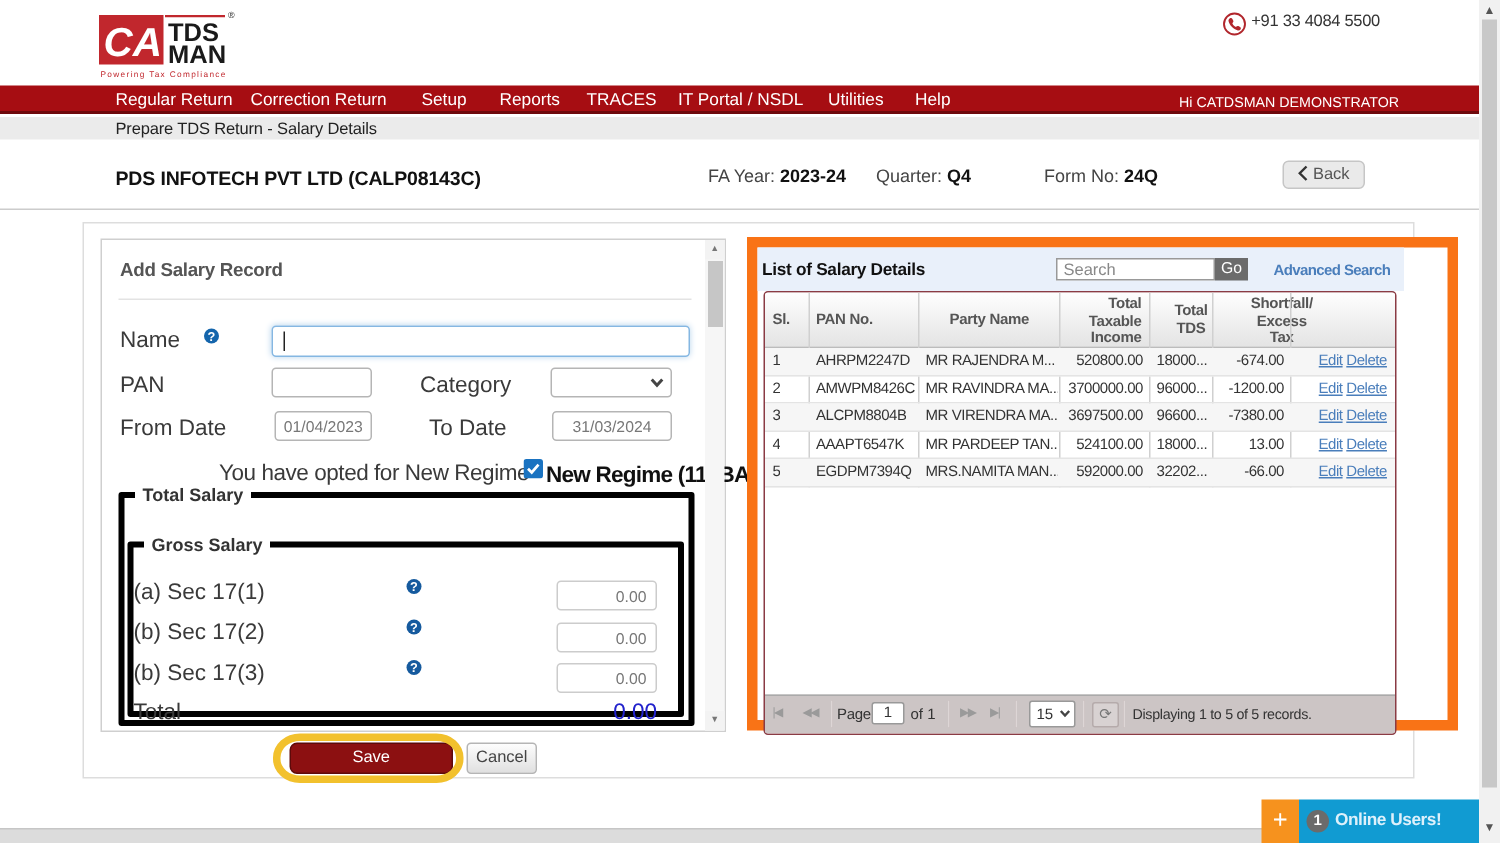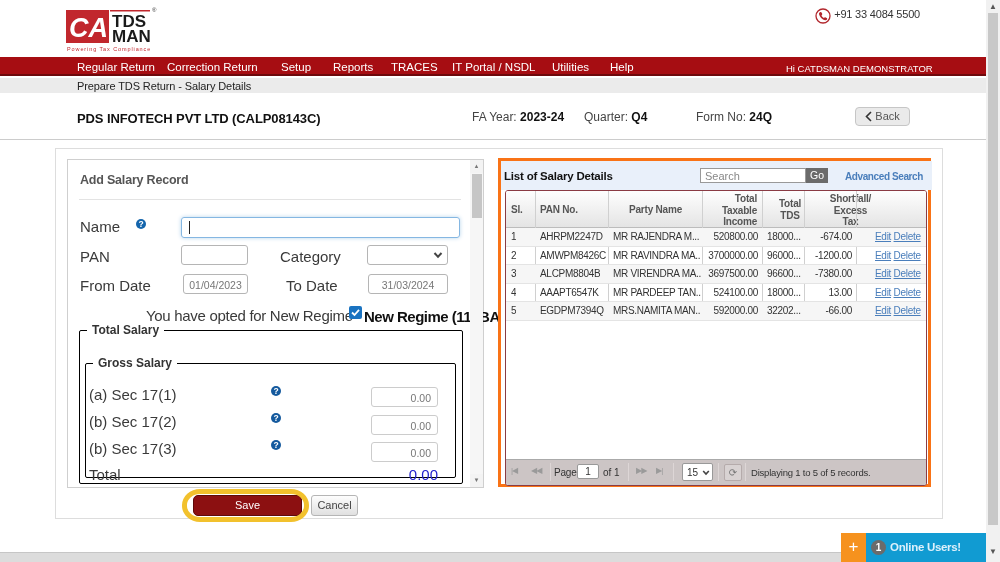--- a/index.html
+++ b/index.html
@@ -27,36 +27,36 @@
 
 #lp { position:absolute; left:11px; top:10px; width:417px; height:329px; border:1px solid #cfcfcf; background:#fff; }
 #lp .title { position:absolute; left:12px; top:13px; font-size:12.5px; letter-spacing:-0.2px; font-weight:bold; color:#555; }
 #lp hr.t { position:absolute; left:11px; top:39px; width:382px; border:none; border-top:1px solid #e3e3e3; }
 .flabel { position:absolute; font-size:15px; color:#3a3a3a; white-space:nowrap; }
 .qi { position:absolute; width:10px; height:10px; border-radius:50%; background:#1465ac; color:#fff; font-size:8.5px; font-weight:bold; text-align:center; line-height:10px; }
 .inp { position:absolute; border:1px solid #b5b5b5; border-radius:3px; background:#fff; }
 #name-inp { position:absolute; left:113px; top:57px; width:279px; height:21px; border:1px solid #85b7e2; border-radius:3px; box-shadow:0 0 4px #b9d5ec; }
 #name-inp i { position:absolute; left:7px; top:3px; width:1px; height:13px; background:#222; }
 .datetxt { font-size:10.5px; color:#777; width:100%; text-align:center; margin-top:4px; }
-fieldset { border:1px solid #000000; border-radius:2px; }
+fieldset { border:4px solid #000000; border-radius:2px; }
 legend { font-size:12px; font-weight:bold; color:#333; padding:0 5px; }
 .gval { position:absolute; border:1px solid #ccc; border-radius:3px; background:#fff; font-size:10.5px; color:#777; text-align:right; }
 
 
 #lpsb { position:absolute; right:0; top:0; width:13px; height:327px; background:#f6f6f6; }
 #lpsb .ar { position:absolute; left:0; width:13px; height:13px; background:#f3f3f3; color:#777; font-size:6px; text-align:center; line-height:13px; }
 #lpsb .thumb { position:absolute; left:1.5px; top:14px; width:10px; height:44px; background:#c6c6c6; }
 
 
 #save { position:absolute; left:137px; top:346px; width:109px; height:21px; background:#8c1011; border:1px solid #5e0a0a; border-radius:5px; color:#fff; font-size:11px; text-align:center; line-height:19px; }
 #ellipse { position:absolute; left:126px; top:340px; width:127px; height:33px; border:5px solid #f2c12d; border-radius:18px/16px; }
 #cancel { position:absolute; left:255px; top:346px; width:47px; height:21px; background:linear-gradient(#fdfdfd,#e0e0e0); border:1px solid #b5b5b5; border-radius:3px; color:#444; font-size:11px; text-align:center; line-height:19px; }
 
 
-#rp { position:absolute; left:442px; top:9px; width:433px; height:329px; border:3px solid #f97316; background:#fff; }
+#rp { position:absolute; left:442px; top:9px; width:474px; height:329px; border:7px solid #f97316; background:#fff; }
 #rp-head { position:absolute; left:0; top:0; width:431px; height:29px; background:#e9f0fa; }
 #rp-title { position:absolute; left:3px; top:9px; font-size:11.5px; letter-spacing:-0.2px; font-weight:bold; color:#111; }
 #srch { position:absolute; left:199px; top:7px; width:106px; height:15px; border:1px solid #999; background:#fff; font-size:11px; color:#888; padding-left:4px; line-height:14px; }
 #go { position:absolute; left:305px; top:7px; width:22px; height:15px; background:#6b6b6b; color:#fff; font-size:10.5px; text-align:center; line-height:15px; }
 #advs { position:absolute; left:344px; top:10px; font-size:10px; color:#4a7ebb; white-space:nowrap; letter-spacing:-0.4px;font-weight:bold; }
 
 #grid { position:absolute; left:4px; top:29px; width:422px; height:296px; border:1px solid #8a3b44; border-radius:3px; background:#fff; overflow:hidden; }
 #ghead { position:absolute; left:0; top:0; width:420px; height:37px; background:linear-gradient(#fefefe,#e4e4e4); border-bottom:1px solid #bcbcbc; }
 .gh { position:absolute; font-size:10px; letter-spacing:-0.2px; font-weight:bold; color:#555; line-height:11.5px; }
 .gcol-sep { position:absolute; top:0; width:1px; background:#d0d0d0; }

